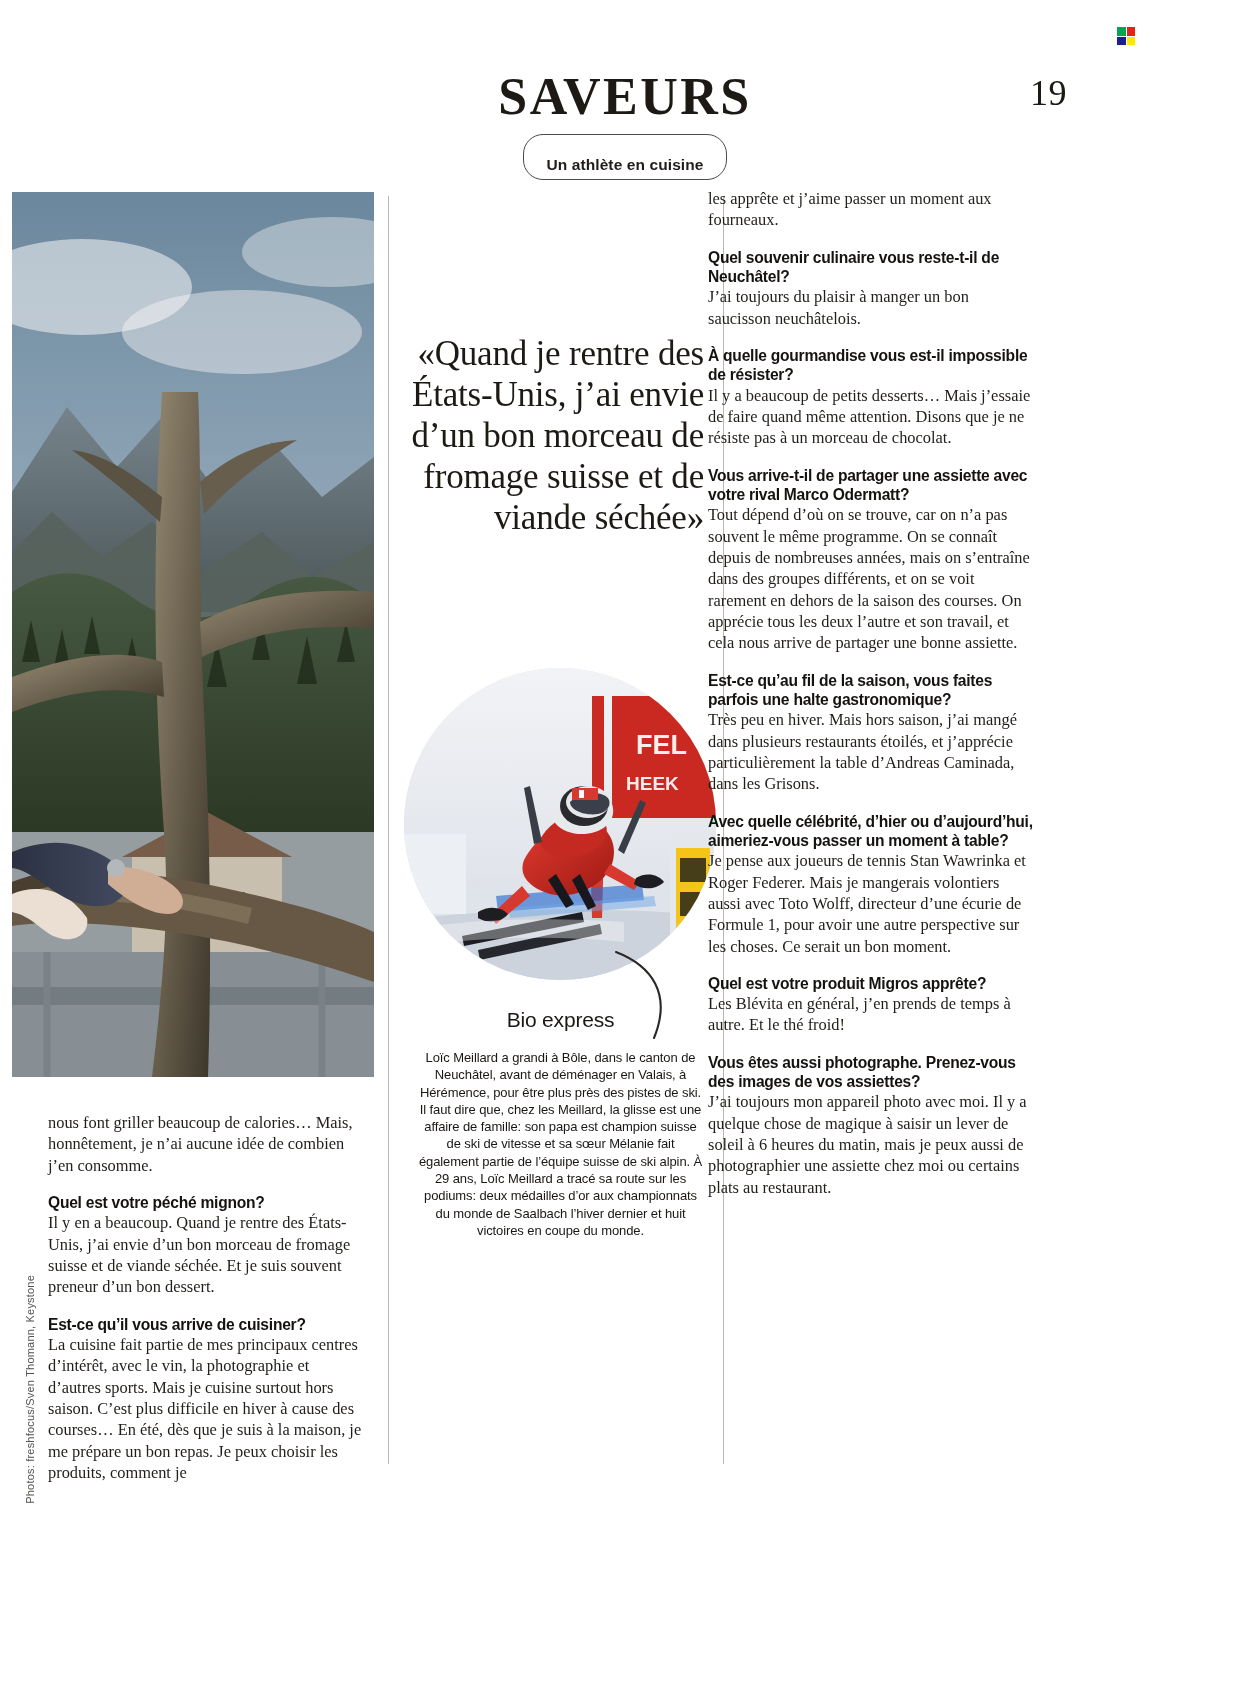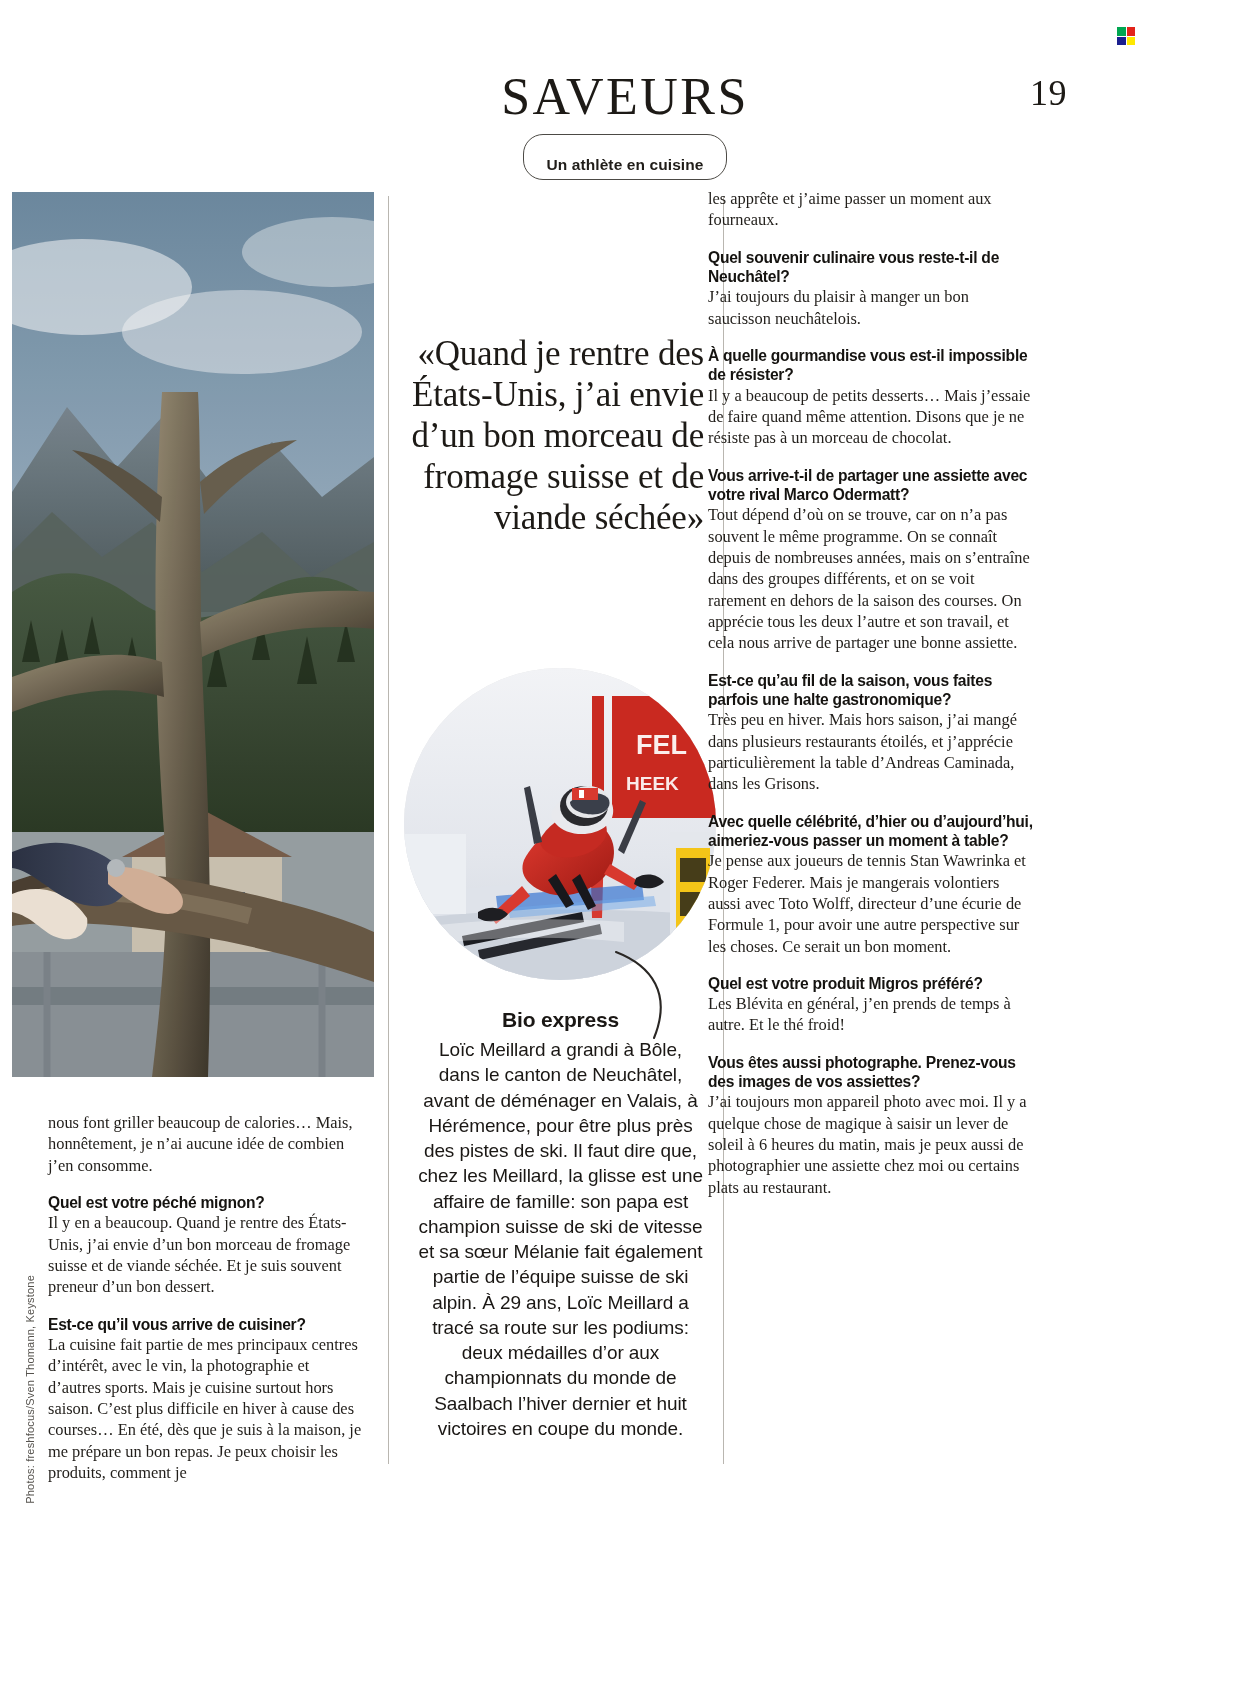--- a/index.html
+++ b/index.html
@@ -23,21 +23,21 @@
   .colour-marks i{display:block;}
 
   
   .masthead{
     position:absolute;top:70px;left:0;width:1250px;
     text-align:center;
   }
   .masthead h1{
     margin:0;
     font-family:"Liberation Serif", serif;
-    font-weight:400;
+    font-weight:700;
     font-size:52px;
     letter-spacing:2.5px;
     color:#1d1a16;
     line-height:1.05;
   }
   .kicker-wrap{margin-top:9px;display:flex;justify-content:center;}
   .kicker{
     display:inline-block;
     border:1.6px solid #4c4a45;
     border-radius:20px;
@@ -105,26 +105,26 @@
   .hook{position:absolute;left:612px;top:950px;width:70px;height:90px;}
 
   
   .bio{
     position:absolute;left:418px;top:1008px;width:285px;
     text-align:center;
     font-family:"Liberation Sans", sans-serif;
     color:#1a1714;
   }
   .bio h2{
-    margin:0 0 5px 0;
-    font-size:21px;font-weight:700;letter-spacing:-.2px;
+    margin:0 0 17px 0;
+    font-size:21px;font-weight:400;letter-spacing:-.2px;
   }
   .bio p{
     margin:0;
-    font-size:19px;
+    font-size:13px;
     line-height:1.33;
     font-weight:500;
     letter-spacing:-.1px;
   }
 
   
   .col{
     position:absolute;
     font-family:"Liberation Serif", serif;
     font-size:16.4px;
@@ -338,21 +338,21 @@
     </div>
     <div class="blk">
       <p class="q">Est-ce qu’au fil de la saison, vous faites parfois une halte gastronomique?</p>
       <p class="a">Très peu en hiver. Mais hors saison, j’ai mangé dans plusieurs restaurants étoilés, et j’apprécie particulièrement la table d’Andreas Caminada, dans les Grisons.</p>
     </div>
     <div class="blk">
       <p class="q">Avec quelle célébrité, d’hier ou d’aujourd’hui, aimeriez-vous passer un moment à table?</p>
       <p class="a">Je pense aux joueurs de tennis Stan Wawrinka et Roger Federer. Mais je mangerais volontiers aussi avec Toto Wolff, directeur d’une écurie de Formule 1, pour avoir une autre perspective sur les choses. Ce serait un bon moment.</p>
     </div>
     <div class="blk">
-      <p class="q">Quel est votre produit Migros préféré?</p>
+      <p class="q">Quel est votre produit Migros apprête?</p>
       <p class="a">Les Blévita en général, j’en prends de temps à autre. Et le thé froid!</p>
     </div>
     <div class="blk">
       <p class="q">Vous êtes aussi photographe. Prenez-vous des images de vos assiettes?</p>
       <p class="a">J’ai toujours mon appareil photo avec moi. Il y a quelque chose de magique à saisir un lever de soleil à 6 heures du matin, mais je peux aussi de photographier une assiette chez moi ou certains plats au restaurant.</p>
     </div>
   </div>
 
 </div>
 

